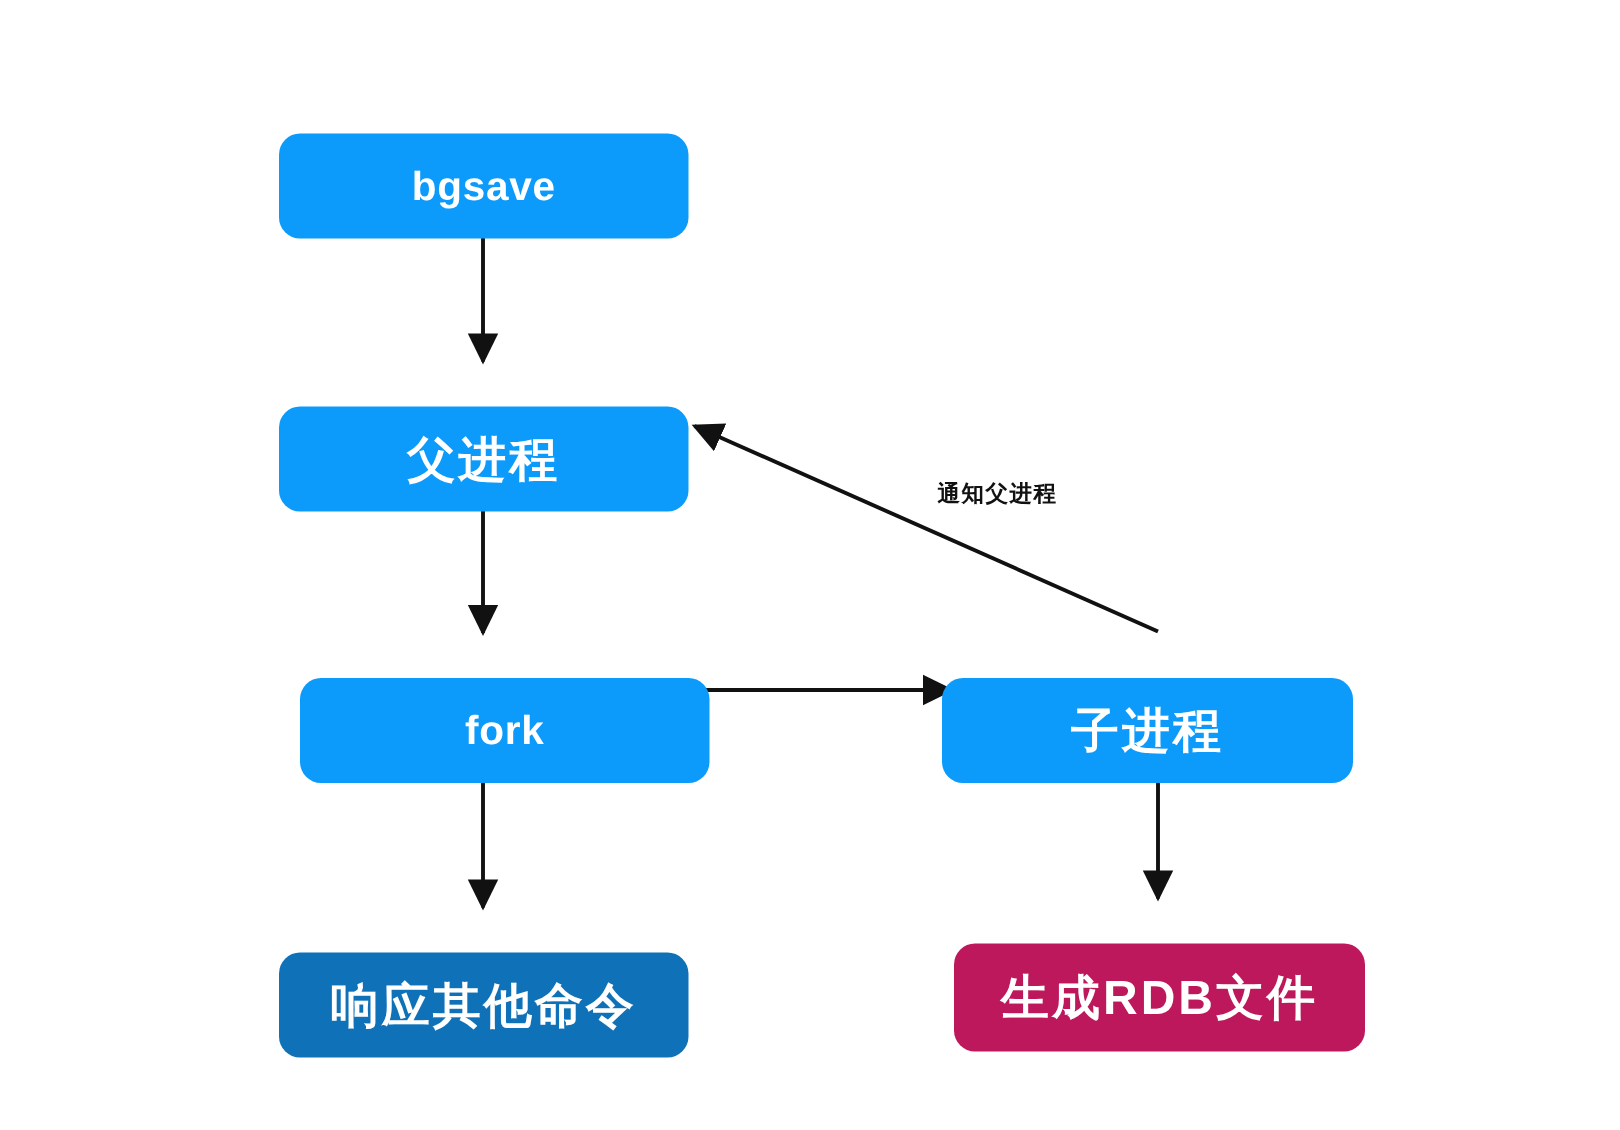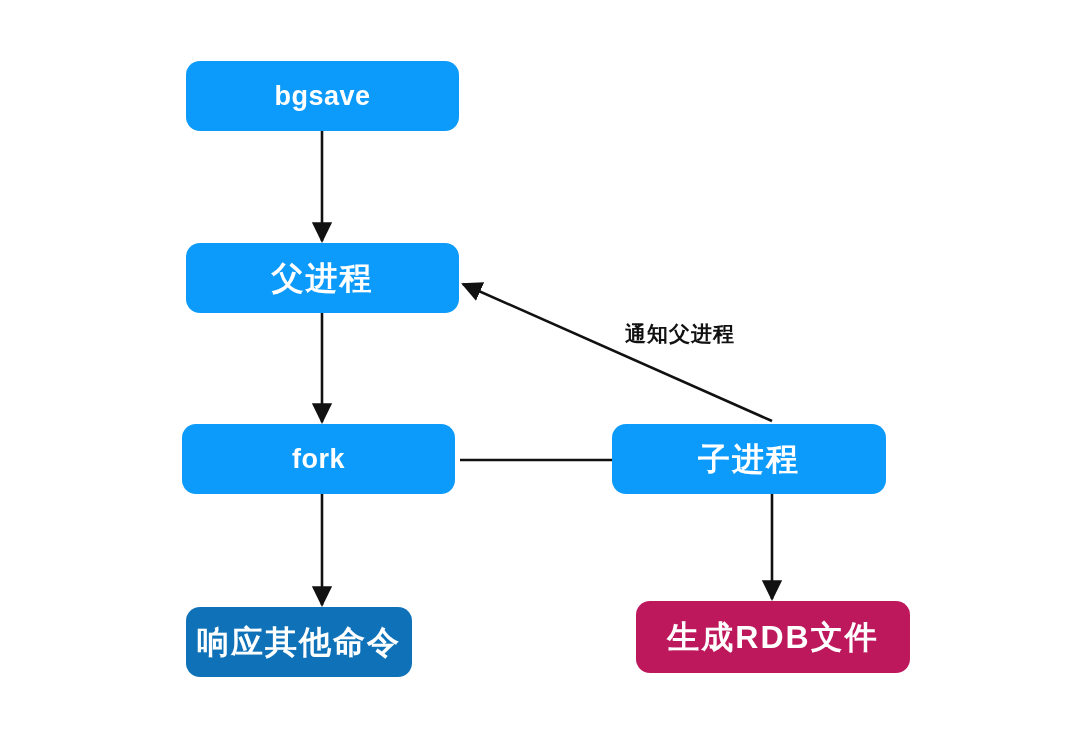--- a/index.html
+++ b/index.html
@@ -31,36 +31,37 @@
     display: flex;
     align-items: center;
     justify-content: center;
     border-radius: 14px;
     color: #ffffff;
     font-weight: bold;
     letter-spacing: 0.5px;
     text-align: center;
     user-select: none;
     z-index: 2;
+    margin-top: 28px;
   }
   .node-label {
     display: block;
     line-height: 1;
   }
   .node.latin .node-label {
     font-size: 27px;
   }
   .node.cjk .node-label {
     font-size: 32px;
     letter-spacing: 2px;
   }
   .edge-label {
     position: absolute;
     color: #111111;
-    font-size: 21px;
+    font-size: 15px;
     font-weight: bold;
     letter-spacing: 1px;
     white-space: nowrap;
     z-index: 3;
     user-select: none;
   }
 </style>
 </head>
 <body>
 
@@ -82,27 +83,27 @@
       </g>
   </svg>
 
   <div id="node-layer">
       <div class="node latin" style="left: 186px; top: 61px; width: 273px; height: 70px; background: rgb(13, 155, 251);">
         <span class="node-label">bgsave</span>
       </div>
       <div class="node cjk" style="left: 186px; top: 243px; width: 273px; height: 70px; background: rgb(13, 155, 251);">
         <span class="node-label">父进程</span>
       </div>
-      <div class="node latin" style="left: 182px; top: 424px; width: 273px; height: 70px; background: rgb(13, 155, 251);">
+      <div class="node latin" style="left: 200px; top: 424px; width: 273px; height: 70px; background: rgb(13, 155, 251);">
         <span class="node-label">fork</span>
       </div>
-      <div class="node cjk" style="left: 612px; top: 424px; width: 274px; height: 70px; background: rgb(13, 155, 251);">
+      <div class="node cjk" style="left: 628px; top: 424px; width: 274px; height: 70px; background: rgb(13, 155, 251);">
         <span class="node-label">子进程</span>
       </div>
-      <div class="node cjk" style="left: 186px; top: 607px; width: 226px; height: 70px; background: rgb(15, 114, 184);">
+      <div class="node cjk" style="left: 186px; top: 607px; width: 273px; height: 70px; background: rgb(15, 114, 184);">
         <span class="node-label">响应其他命令</span>
       </div>
       <div class="node cjk" style="left: 636px; top: 601px; width: 274px; height: 72px; background: #be185d;">
         <span class="node-label">生成RDB文件</span>
       </div>
     </div>
   <div id="edge-label-layer">
       <div class="edge-label" style="left: 625px; top: 320px; color: rgb(17, 17, 17);">通知父进程</div>
     </div>
 

